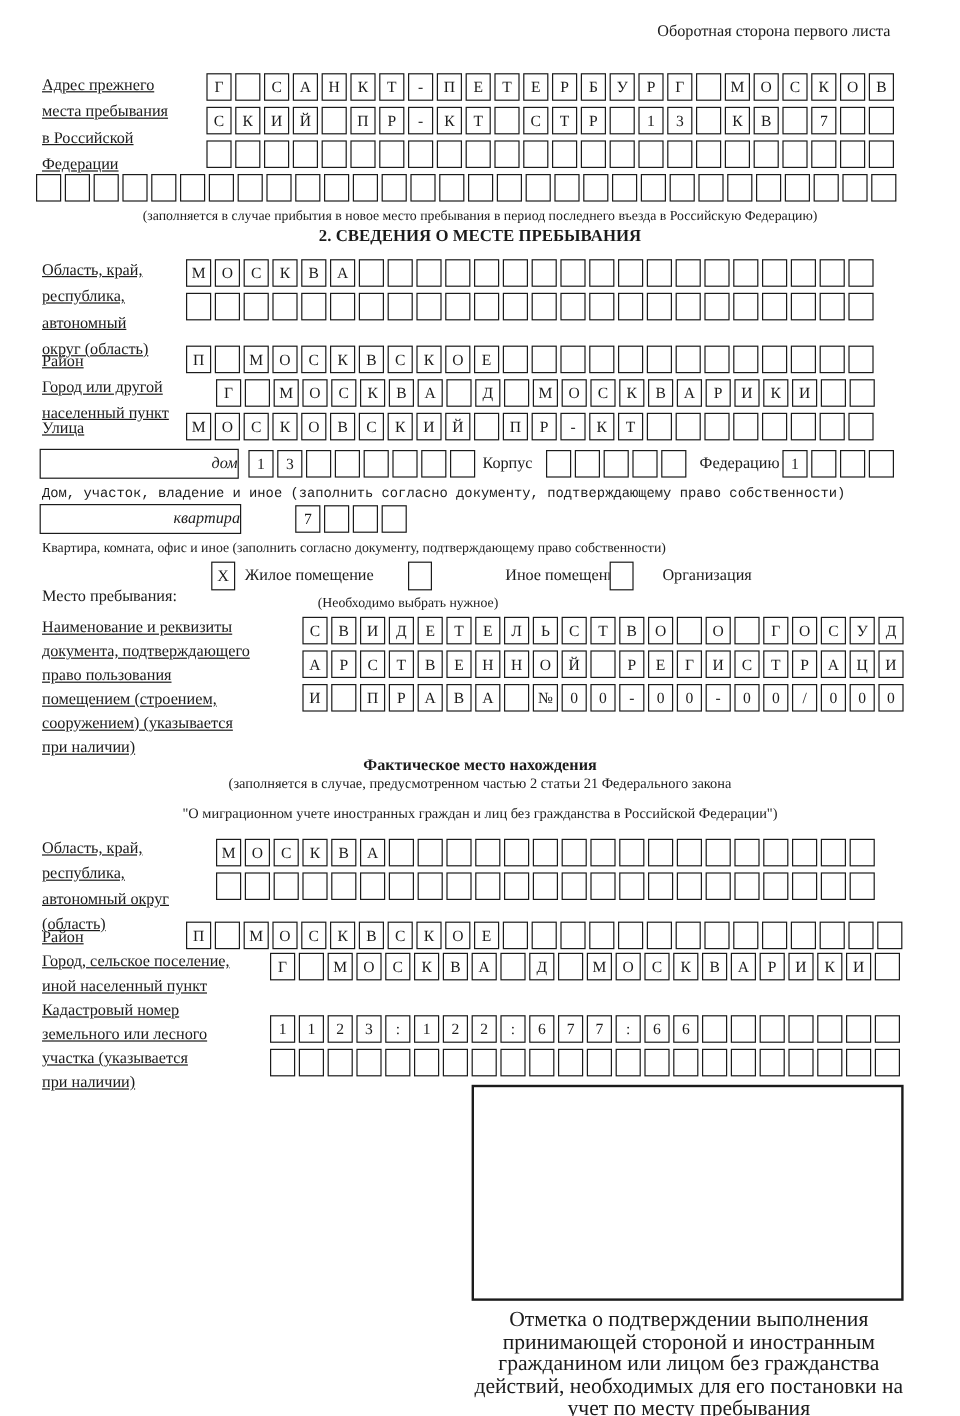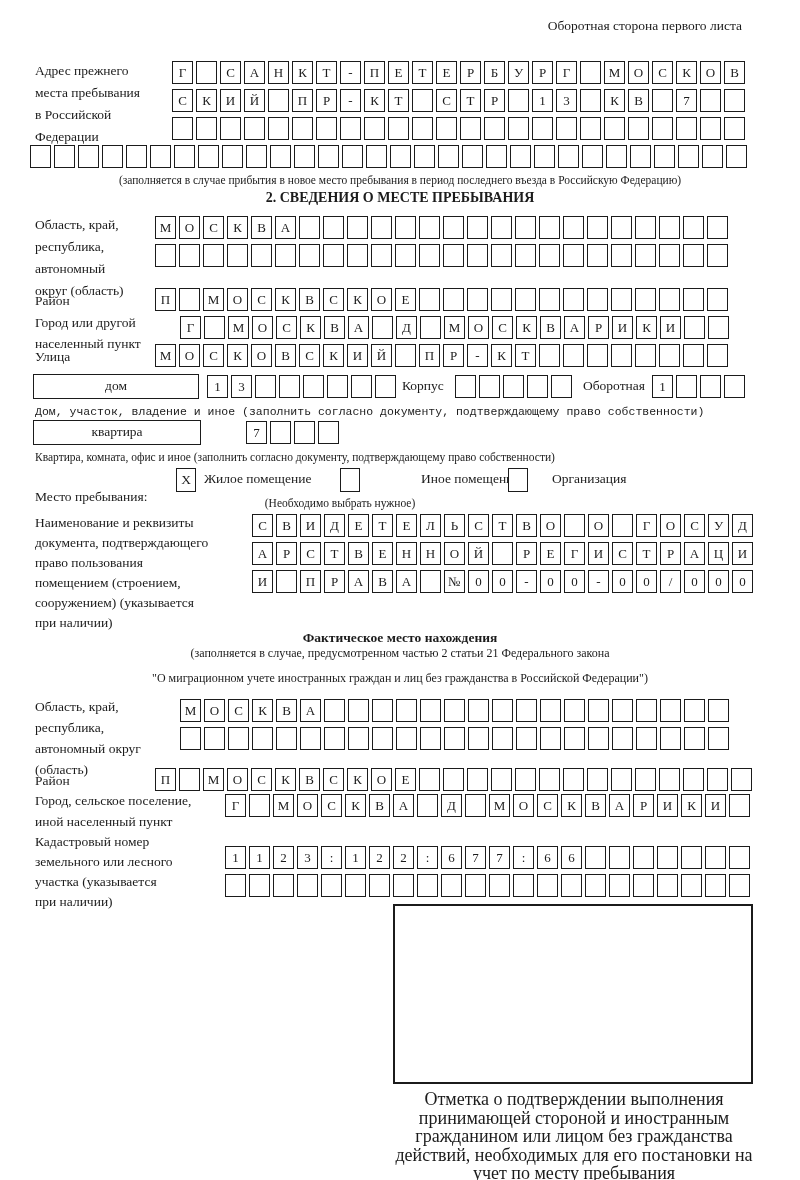--- a/index.html
+++ b/index.html
@@ -3,36 +3,36 @@
 <meta charset="utf-8">
 <style>
   html,body{margin:0;padding:0;}
   body{
     width:800px;height:1180px;position:relative;
     background:#ffffff;color:#1b1b1b;
     font-family:"Liberation Serif","DejaVu Serif",serif;
     overflow:hidden;
   }
   .abs{position:absolute;}
-  .lab{font-size:13.5px;white-space:pre-line;}
+  .lab{font-size:13.5px;white-space:pre-line;text-decoration:underline;}
   .lh22{line-height:22px;} .lh21{line-height:21px;} .lh20{line-height:20px;}
   .small{font-size:11.5px;line-height:15px;white-space:nowrap;}
   .center{left:0;width:800px;text-align:center;}
   .title{font-weight:bold;font-size:14px;}
   .hdr{font-size:13.5px;}
   .row{display:flex;gap:3px;}
   .cbox{
     width:21px;height:23px;box-sizing:border-box;
     border:1.6px solid #1b1b1b;background:#fff;
     display:flex;align-items:center;justify-content:center;
     font-size:13px;font-family:"Liberation Serif",serif;flex:0 0 auto;
   }
   .wbox{
     height:25px;box-sizing:border-box;border:1.6px solid #1b1b1b;
-    text-align:center;line-height:22px;font-size:13.5px;background:#fff;
+    text-align:right;line-height:22px;font-size:13.5px;background:#fff;font-style:italic;
   }
   .chk{
     width:20px;height:24px;box-sizing:border-box;border:1.6px solid #1b1b1b;
     text-align:center;line-height:21px;font-size:13.5px;background:#fff;
   }
   .inline-lab{font-size:13.5px;white-space:nowrap;}
   .stamp{
     box-sizing:border-box;border:2px solid #1b1b1b;background:#fff;
   }
   .stampcap{font-size:18px;line-height:18.5px;text-align:center;}
@@ -313,21 +313,21 @@
     <span class="cbox"></span>
   </div>
 <div class="abs inline-lab" style="left:402px;top:378px;">Корпус</div>
 <div class="abs row" style="left:455px;top:375px;">
     <span class="cbox"></span>
     <span class="cbox"></span>
     <span class="cbox"></span>
     <span class="cbox"></span>
     <span class="cbox"></span>
   </div>
-<div class="abs inline-lab" style="left:583px;top:378px;">Оборотная</div>
+<div class="abs inline-lab" style="left:583px;top:378px;">Федерацию</div>
 <div class="abs row" style="left:652px;top:375px;">
     <span class="cbox">1</span>
     <span class="cbox"></span>
     <span class="cbox"></span>
     <span class="cbox"></span>
   </div>
 <div class="abs small" style="left:35px;top:404px;font-family:Liberation Mono, monospace;">Дом, участок, владение и иное (заполнить согласно документу, подтверждающему право собственности)</div>
 
 <div class="abs wbox" style="left:33px;top:420px;width:168px;">квартира</div>
 <div class="abs row" style="left:246px;top:421px;">

